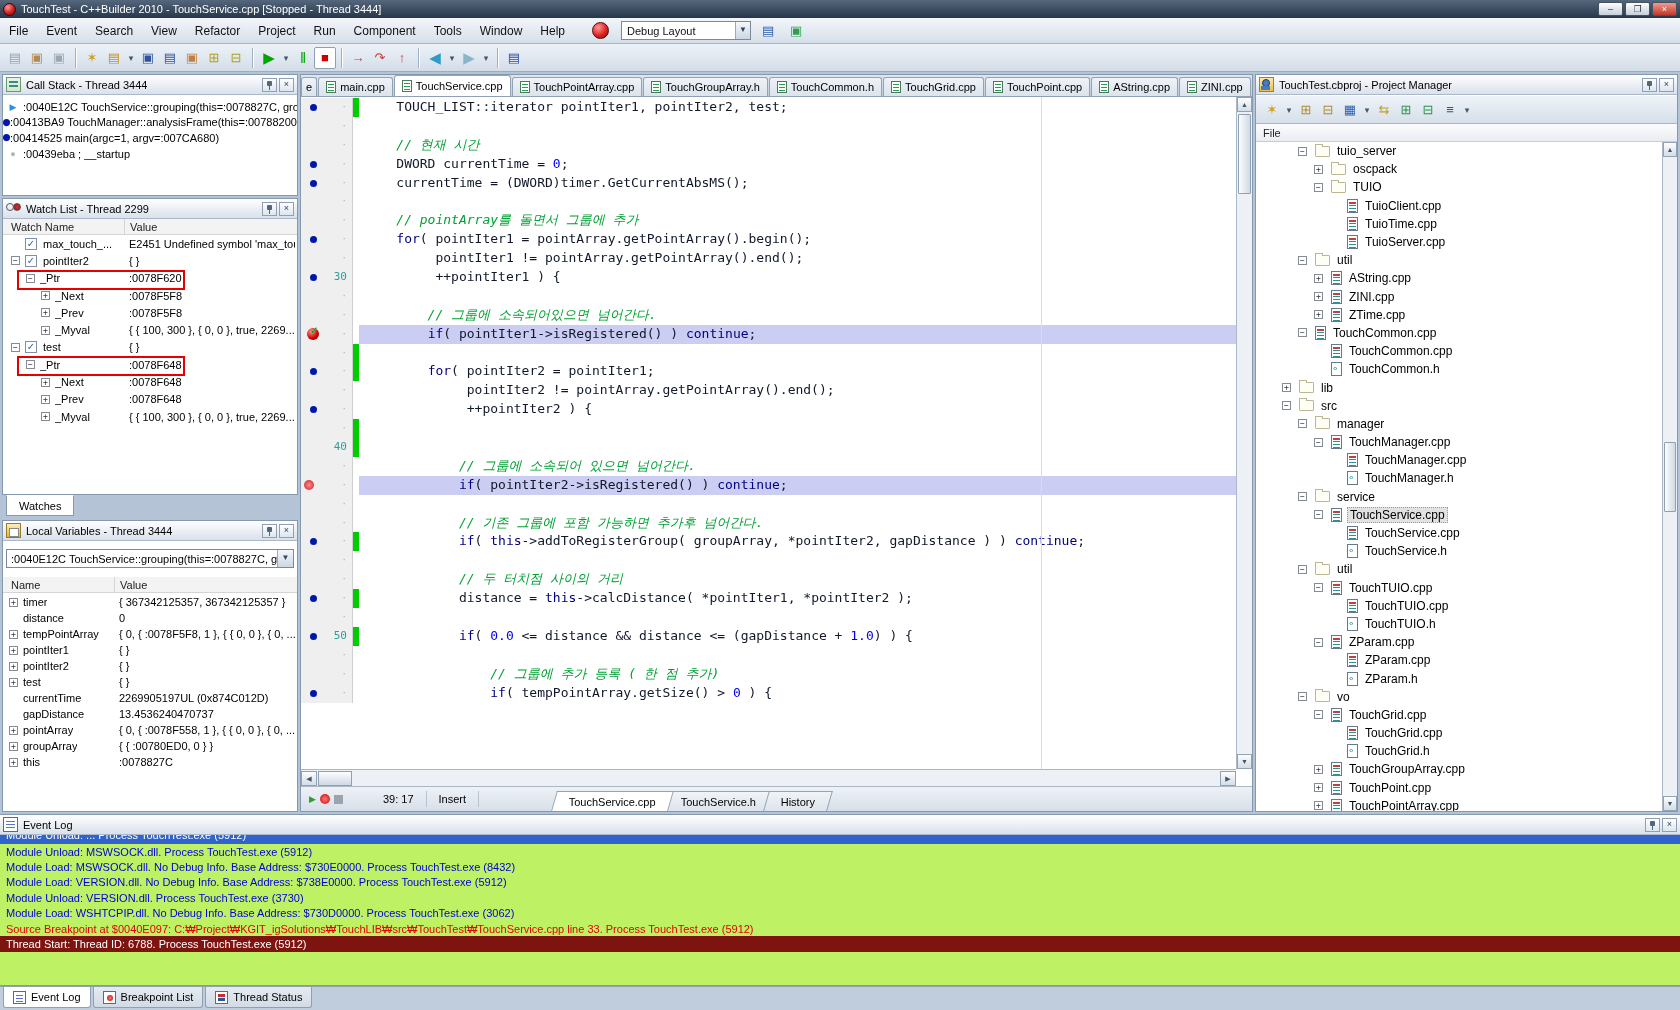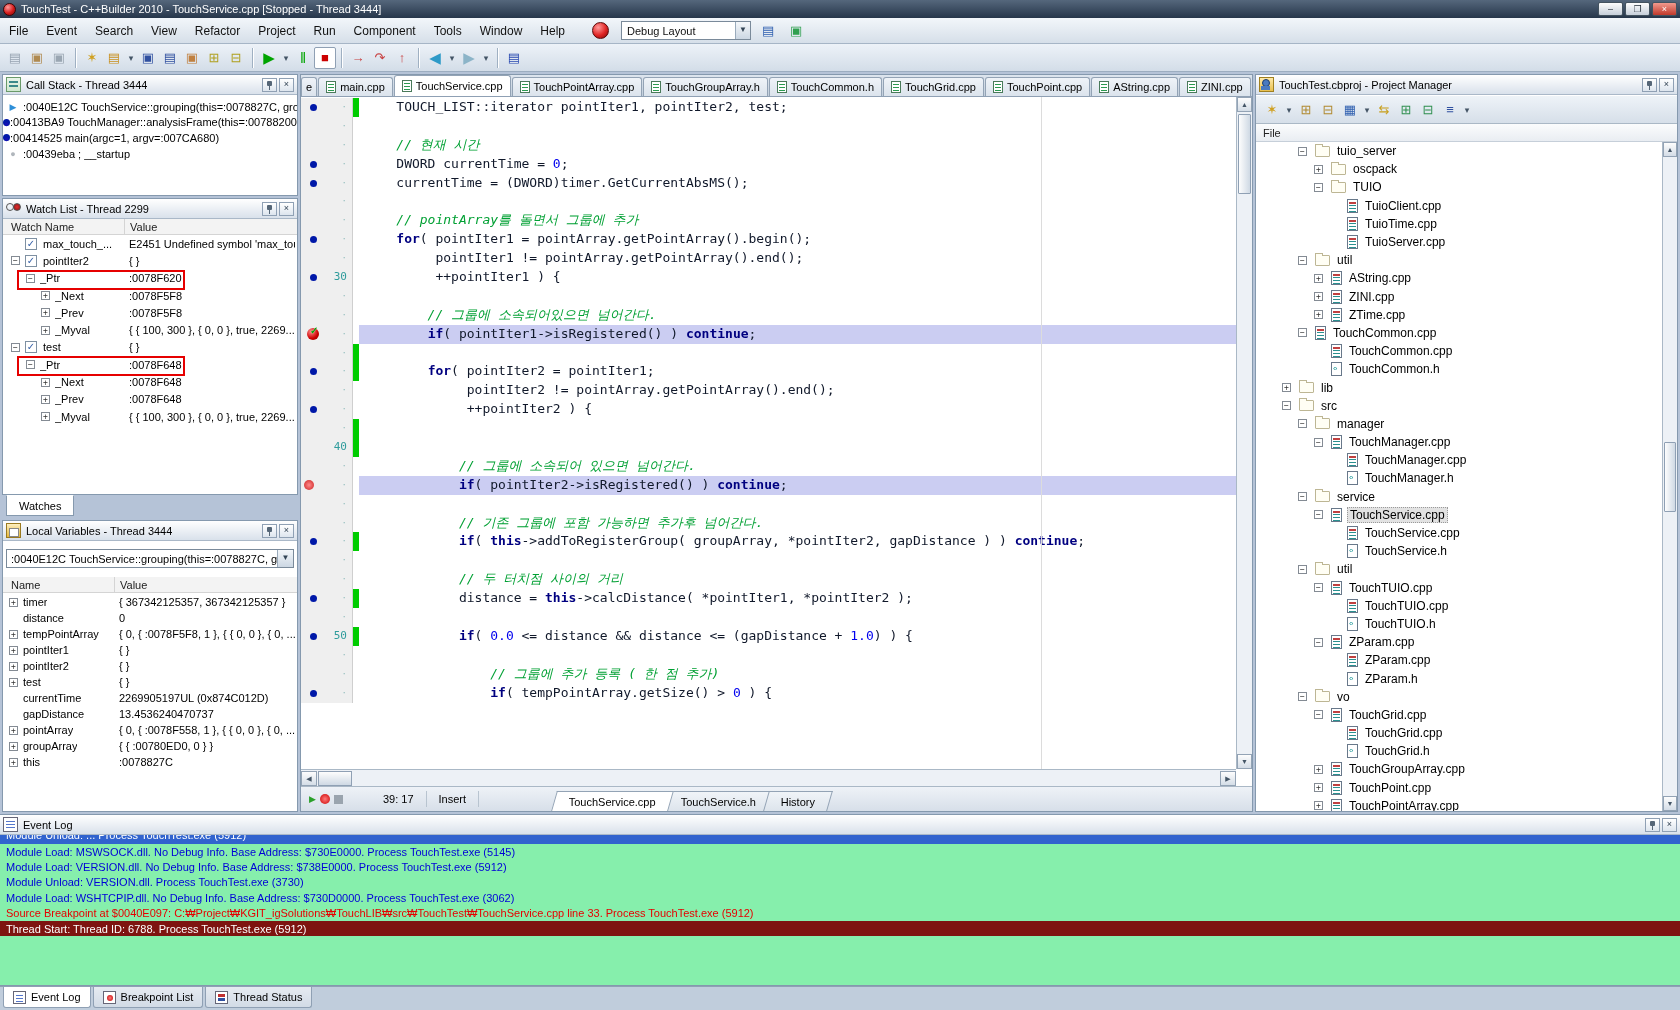--- a/index.html
+++ b/index.html
@@ -101,21 +101,21 @@
   .code-lines{position:absolute;left:0;top:1px;right:16px}
   .code-row{display:flex;height:18.9px;align-items:stretch}
   .gut{width:52px;flex:none;background:#efefef;border-right:1px solid #cfcfcf;display:flex}
   .g-mark{width:24px;flex:none;position:relative;display:flex;align-items:center;justify-content:center}
   .g-num{width:27px;flex:none;text-align:right;padding-right:5px;font:11px/18.9px "DejaVu Sans Mono",monospace;color:#2f9c9c}
   .g-num.nonum{color:#93bcbc;font-size:9px}
   .g-bar{width:6px;flex:none}
   .g-bar.on{background:#00cc00}
   .c-text{flex:1;font:13px/18.9px "DejaVu Sans Mono",monospace;white-space:pre;color:#10182a;padding-left:6px;overflow:hidden;position:relative;z-index:2}
   .row-hl .c-text{background:#cbcdf2}
-  .seg-k{color:#000080;font-weight:bold}
+  .seg-k{color:#000080;font-weight:normal}
   .seg-c{color:#00a033;font-style:italic}
   .seg-n{color:#0000ee}
   .seg-sel{background:#3353a4;color:#fff}
   .boxwrap{display:inline-block;border:2px solid #ea0000;padding:0 4px 0 2px;margin:-2px 0}
   .dot{width:7px;height:7px;border-radius:50%;background:#0018a8}
   .bpic{width:12px;height:12px;border-radius:50%;background:radial-gradient(circle at 35% 30%,#ff8a8a,#cc0000 60%,#880000);position:relative}
   .bpic::after{content:"✓";position:absolute;left:3px;top:-3px;color:#00a000;font-size:10px;font-weight:bold;text-shadow:0 0 1px #fff}
   .curbg{position:absolute;left:3px;top:4px;width:10px;height:10px;border-radius:50%;background:radial-gradient(#ff8a8a,#cc2020)}
   .curar{position:absolute;left:6px;top:1px;font-size:11px;color:#2f6fce;text-shadow:0 0 1px #dff}
 
@@ -150,21 +150,21 @@
   .ic-folder{width:15px;height:11px;background:#fffef4;border:1px solid #bdb694;border-radius:1px;position:relative;flex:none;margin-left:3px}
   .ic-folder::before{content:"";position:absolute;left:-1px;top:-3px;width:6px;height:2px;background:#fffef4;border:1px solid #bdb694;border-bottom:none}
   .ic-page{width:11px;height:14px;background:#fff;border:1px solid #68788a;flex:none;margin-left:3px;position:relative}
   .ic-page.cpp::before{content:"";position:absolute;left:1px;right:1px;top:2px;height:2px;background:#c04040}
   .ic-page.cpp::after{content:"";position:absolute;left:1px;right:1px;top:5px;height:7px;background:repeating-linear-gradient(#2a9090 0 1px,transparent 1px 3px)}
   .ic-page.h::after{content:"‹›";position:absolute;left:1px;top:1px;font-size:8px;color:#1f9898;letter-spacing:-1px}
   .pm-scroll{position:absolute;right:0;top:67px;bottom:0;width:15px;background:#edf1f6;border-left:1px solid #aab8c6}
 
   
   #evlog{left:0px;top:814px;width:1680px;height:172px;border-left:none;border-right:none}
-  .log-rows{position:absolute;left:0;right:0;top:20px;bottom:0;background:#86efac;overflow: hidden}
+  .log-rows{position:absolute;left:0;right:0;top:20px;bottom:0;background:#bef264;overflow: hidden}
   .log-row{height:15.4px;font-size:11px;display:flex;align-items:center;padding-left:6px;color:#0000d8;white-space:nowrap}
   .log-row.break{color:#e60000}
   .log-row.thread{background:#7e1410;color:#fff}
   .log-row.selclip{height:9px;background:#3163ce;color:#fff;overflow:hidden;align-items:flex-start}
   .log-row.selclip>span{margin-top:-6px}
 
   .app-tabs{position:absolute;left:0;top:986px;width:100%;height:24px;background:#c0cddc;border-top:1px solid #8fa0b4;display:flex;align-items:flex-start;padding-left:3px}
   .atab{height:21px;display:flex;align-items:center;padding:0 9px;font-size:11px;background:linear-gradient(#e6ebf1,#d2dbe6);border:1px solid #8fa0b4;border-top:none;border-radius:0 0 3px 3px;margin-right:2px;color:#000}
   .atab.active{background:#fff}
   .atab .mini{width:13px;height:13px;margin-right:5px}
@@ -1083,21 +1083,24 @@
       <span class="ttl">Event Log</span>
       <span class="sp"></span>
       <div class="hd-btn pin"></div>
       <div class="hd-btn">×</div>
     </div>
     <div class="log-rows" id="logRows">
         <div class="log-row selclip">
           <span>Module Unload: ... Process TouchTest.exe (5912)</span>
         </div>
         <div class="log-row info">
-          <span>Module Load: MSWSOCK.dll. No Debug Info. Base Address: $730E0000. Process TouchTest.exe (5145)</span>
+          <span>Module Unload: MSWSOCK.dll. Process TouchTest.exe (5912)</span>
+        </div>
+        <div class="log-row info">
+          <span>Module Load: MSWSOCK.dll. No Debug Info. Base Address: $730E0000. Process TouchTest.exe (8432)</span>
         </div>
         <div class="log-row info">
           <span>Module Load: VERSION.dll. No Debug Info. Base Address: $738E0000. Process TouchTest.exe (5912)</span>
         </div>
         <div class="log-row info">
           <span>Module Unload: VERSION.dll. Process TouchTest.exe (3730)</span>
         </div>
         <div class="log-row info">
           <span>Module Load: WSHTCPIP.dll. No Debug Info. Base Address: $730D0000. Process TouchTest.exe (3062)</span>
         </div>

